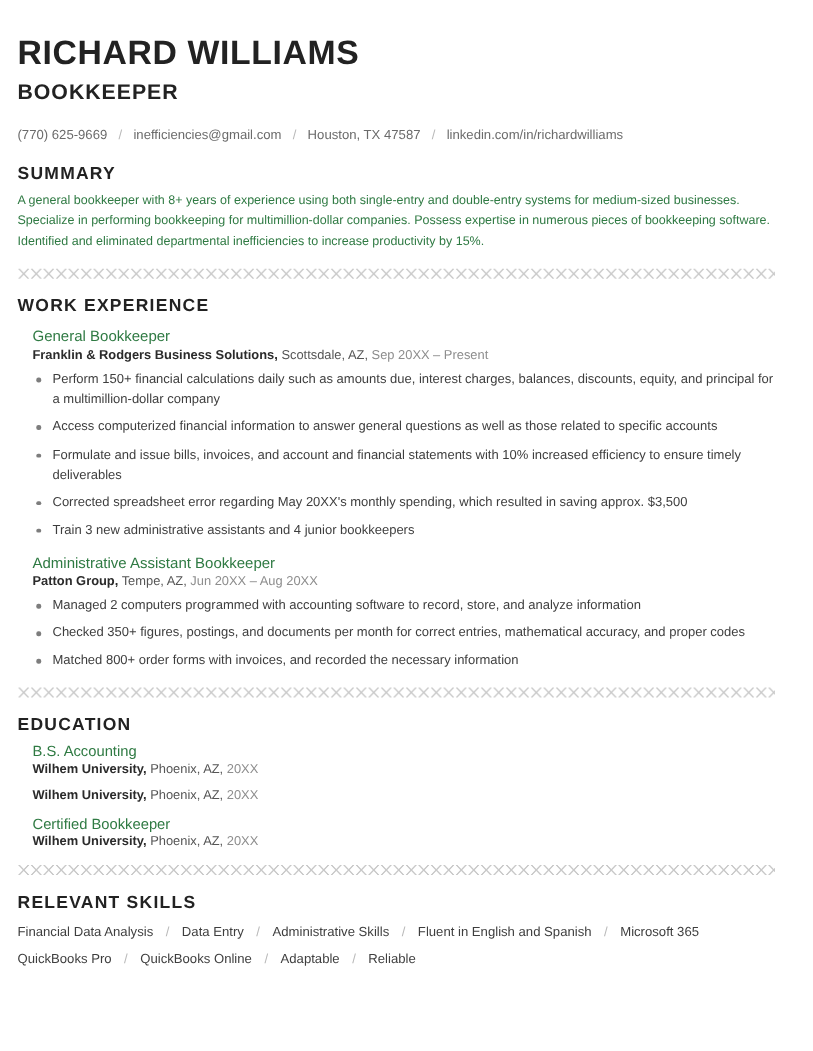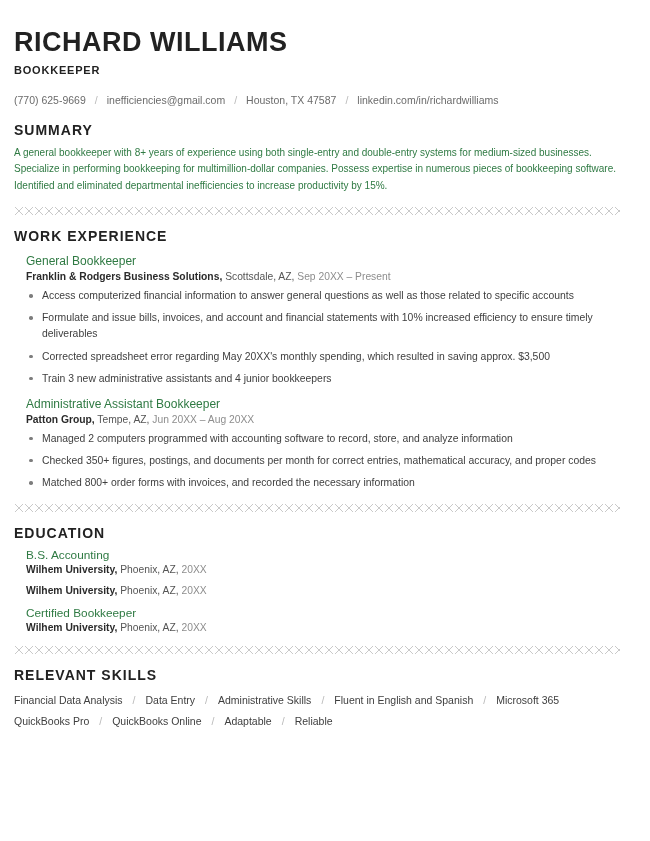--- a/index.html
+++ b/index.html
@@ -26,21 +26,21 @@
   
   .name {
     font-size: 27px;
     font-weight: bold;
     letter-spacing: 0.5px;
     color: #222222;
     margin: 0 0 6px 0;
     line-height: 1.1;
   }
   .job-title {
-    font-size: 11px;
+    font-size: 17px;
     font-weight: bold;
     letter-spacing: 0.8px;
     color: #222222;
     margin: 0 0 18px 0;
   }
 
   .contact-row {
     font-size: 10.5px;
     color: #6b6b6b;
     display: flex;
@@ -174,20 +174,21 @@
 
   <div class="divider"></div>
 
   <div class="section">
     <div class="section-title">WORK EXPERIENCE</div>
     <div class="block" id="jobs-container">
         <div>
           <div class="job-heading">General Bookkeeper</div>
           <div class="job-meta"><span class="employer">Franklin &amp; Rodgers Business Solutions,</span> <span class="location">Scottsdale, AZ,</span> <span class="dates">Sep 20XX – Present</span></div>
           <ul class="bullets">
+            <li>Perform 150+ financial calculations daily such as amounts due, interest charges, balances, discounts, equity, and principal for a multimillion-dollar company</li>
             <li>Access computerized financial information to answer general questions as well as those related to specific accounts</li>
             <li>Formulate and issue bills, invoices, and account and financial statements with 10% increased efficiency to ensure timely deliverables</li>
             <li>Corrected spreadsheet error regarding May 20XX's monthly spending, which resulted in saving approx. $3,500</li>
             <li>Train 3 new administrative assistants and 4 junior bookkeepers</li>
           </ul>
         </div>
         <div>
           <div class="job-heading">Administrative Assistant Bookkeeper</div>
           <div class="job-meta"><span class="employer">Patton Group,</span> <span class="location">Tempe, AZ,</span> <span class="dates">Jun 20XX – Aug 20XX</span></div>
           <ul class="bullets">

